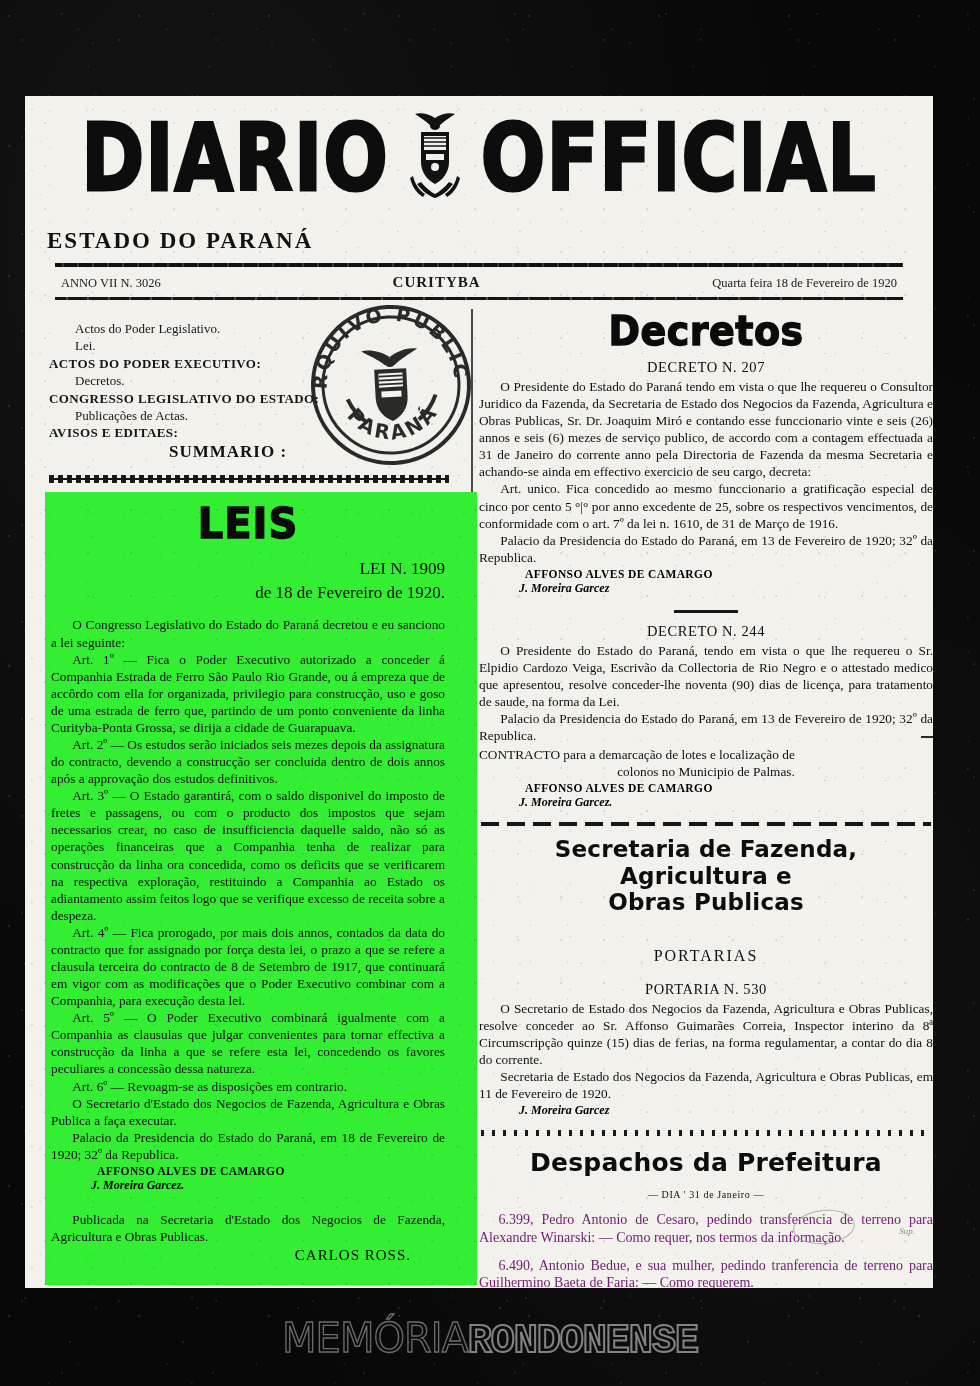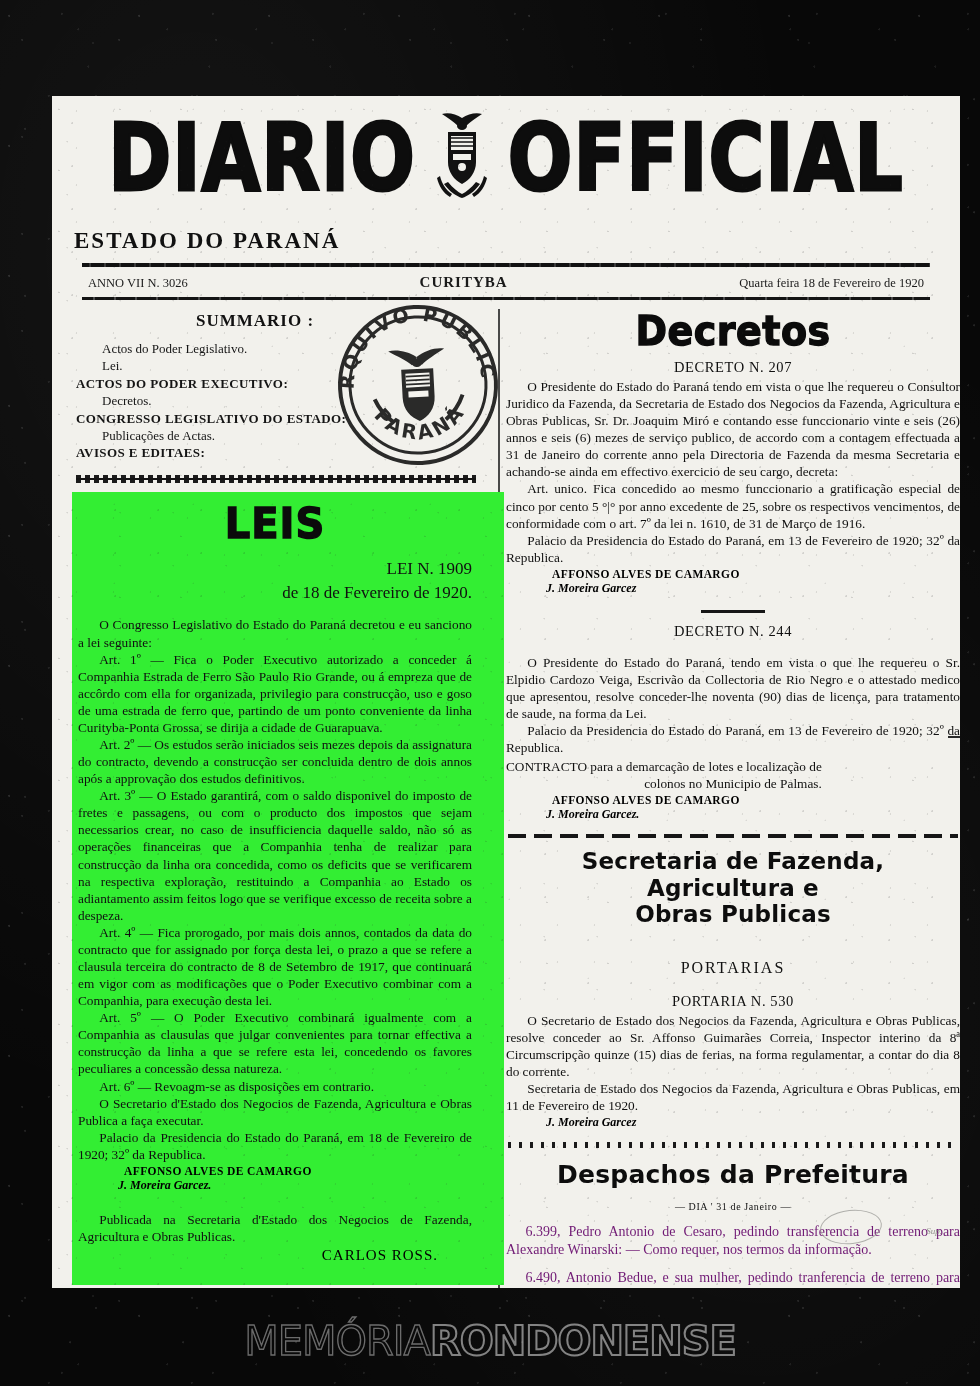--- a/index.html
+++ b/index.html
@@ -33,21 +33,21 @@
       radial-gradient(circle at 34% 67%, rgba(255,255,255,.17) 0 1px, transparent 1.2px),
       radial-gradient(circle at 95% 95%, rgba(255,255,255,.2) 0 1px, transparent 1.2px),
       radial-gradient(circle at 52% 24%, rgba(255,255,255,.14) 0 1px, transparent 1.2px);
     background-size: 130px 130px, 97px 97px, 151px 151px, 113px 113px, 89px 89px,
                      167px 167px, 121px 121px, 143px 143px, 101px 101px, 179px 179px;
   }
 
   
   #page {
     position: absolute;
-    left: 52px; top: 96px;
+    left: 25px; top: 96px;
     width: 908px; height: 1192px;
     background: #f2f1ec;
     filter: none;
     overflow: hidden;
   }
   #page-grain {
     position: absolute; inset: 0; pointer-events: none; z-index: 40;
     opacity: .32;
     background-image:
       radial-gradient(circle at 11% 22%, rgba(40,40,40,.5) 0 .8px, transparent 1px),
@@ -287,20 +287,21 @@
   }
   #watermark .wm-light {
     color: transparent;
     -webkit-text-stroke: 1.3px rgba(190,190,190,.55);
     font-weight: 400;
   }
   #watermark .wm-bold {
     color: transparent;
     -webkit-text-stroke: 2px rgba(205,205,205,.62);
     font-weight: 700;
+    font-family: Liberation Mono, monospace;
   }
 </style>
 </head>
 <body>
 
 <div id="scan-backdrop">
   <div id="scan-noise"></div>
 </div>
 
 <div id="page" style="background: rgb(242, 241, 236);">
@@ -341,30 +342,30 @@
 
   <div id="green-left"></div>
   <div id="green-right-strip"></div>
 
   <div id="columns">
     <div id="col-divider"></div>
 
     <div id="col-left">
 
       <div id="summario-block">
-        <div id="summario-title">SUMMARIO :</div>
         <div id="summario-list">
           <div class="sum-sub">Actos do Poder Legislativo.</div>
           <div class="sum-sub">Lei.</div>
           <div class="sum-head">ACTOS DO PODER EXECUTIVO:</div>
           <div class="sum-sub">Decretos.</div>
           <div class="sum-head">CONGRESSO LEGISLATIVO DO ESTADO:</div>
           <div class="sum-sub">Publicações de Actas.</div>
           <div class="sum-head">AVISOS E EDITAES:</div>
         </div>
+        <div id="summario-title">SUMMARIO :</div>
         <div id="summario-rule"></div>
 
         <svg id="archive-stamp" viewBox="0 0 168 168">
           <defs>
             <path id="arcTop" d="M 20,84 A 64,64 0 0 1 148,84"></path>
             <path id="arcBot" d="M 30,84 A 54,54 0 0 0 138,84"></path>
           </defs>
           <circle cx="84" cy="84" r="78" fill="none" stroke="#151515" stroke-width="4"></circle>
           <circle cx="84" cy="84" r="68" fill="none" stroke="#151515" stroke-width="3"></circle>
           <text font-family="DejaVu Sans, sans-serif" font-size="19" font-weight="700" fill="#151515" letter-spacing="2.6">
@@ -429,21 +430,21 @@
           <p>Palacio da Presidencia do Estado do Paraná, em 13 de Fevereiro de 1920; 32º da Republica.</p>
         </div>
         <div class="sig-name">AFFONSO ALVES DE CAMARGO</div>
         <div class="sig-italic">J. Moreira Garcez</div>
       </div>
 
       <div class="mini-rule"></div>
 
       <div>
         <div class="decree-head">DECRETO N. 244</div>
-        <div class="body-text" style="margin-top:14px">
+        <div class="body-text" style="margin-top:2px">
           <p>O Presidente do Estado do Paraná, tendo em vista o que lhe requereu o Sr. Elpidio Cardozo Veiga, Escrivão da Collectoria de Rio Negro e o attestado medico que apresentou, resolve conceder-lhe noventa (90) dias de licença, para tratamento de saude, na forma da Lei.</p>
           <p>Palacio da Presidencia do Estado do Paraná, em 13 de Fevereiro de 1920; 32º da Republica.</p>
         </div>
         <div class="contracto-line">
           <span>CONTRACTO para a demarcação de lotes e localização de</span>
           <span class="c2">colonos no Municipio de Palmas.</span>
         </div>
         <div class="sig-name">AFFONSO ALVES DE CAMARGO</div>
         <div class="sig-italic">J. Moreira Garcez.</div>
       </div>

